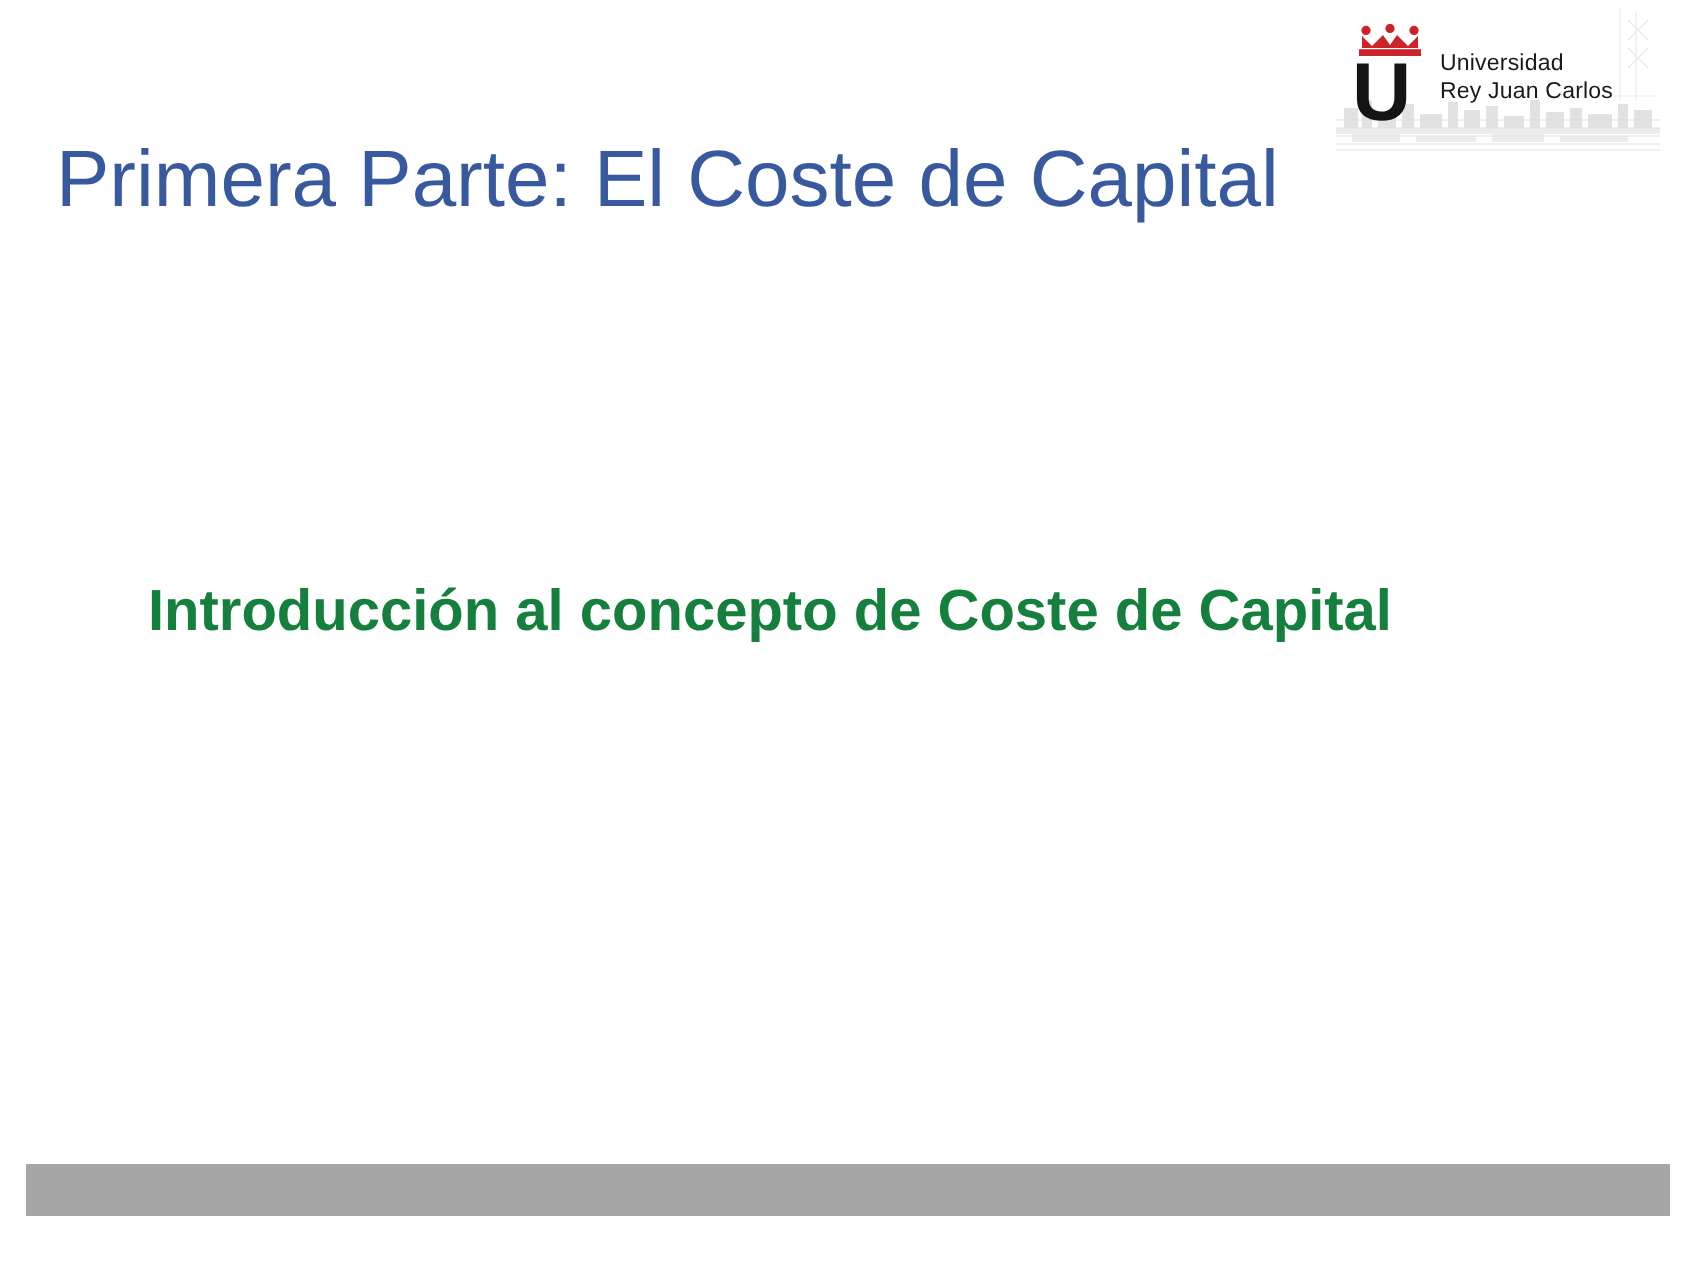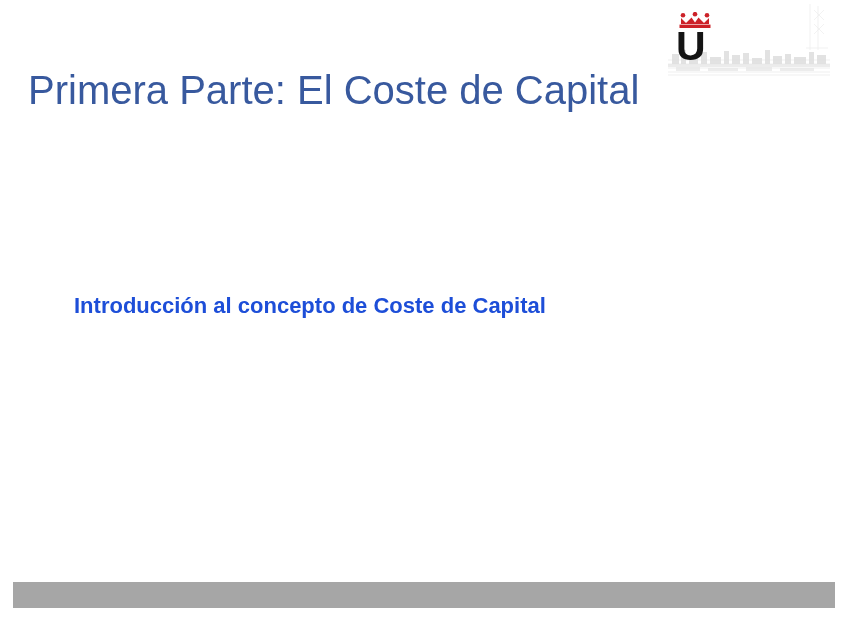--- a/index.html
+++ b/index.html
@@ -81,24 +81,24 @@
     line-height: 36px;
     white-space: nowrap;
   }
 
   
   .body-headline {
     position: absolute;
     left: 74px;
     top: 288px;
     width: 700px;
-    color: #1d4ed8;
+    color: #15803d;
     font-family: "Liberation Sans", sans-serif;
     font-weight: bold;
-    font-size: 22px;
+    font-size: 29px;
     line-height: 36px;
     white-space: nowrap;
   }
 
   
   .footer-bar {
     position: absolute;
     left: 13px;
     top: 582px;
     width: 822px;
@@ -160,20 +160,24 @@
     <svg class="logo-crown" viewBox="0 0 34 18" aria-hidden="true">
       <circle cx="5" cy="3.2" r="2.3" fill="#CC2229"></circle>
       <circle cx="17" cy="2.2" r="2.3" fill="#CC2229"></circle>
       <circle cx="29" cy="3.2" r="2.3" fill="#CC2229"></circle>
       <path d="M3 6 L8 11 L13.5 5.5 L17 10.5 L20.5 5.5 L26 11 L31 6 L31 12 L3 12 Z" fill="#CC2229"></path>
       <rect x="1.5" y="12.6" width="31" height="3.4" fill="#CC2229"></rect>
     </svg>
 
     <div class="logo-u">U</div>
 
+    <div class="logo-words">
+      <div>Universidad</div>
+      <div>Rey Juan Carlos</div>
+    </div>
   </div>
 
   <div class="slide-title">Primera Parte: El Coste de Capital</div>
 
   <div class="body-headline">Introducción al concepto de Coste de Capital</div>
 
   <div class="footer-bar"></div>
 
 </div>
 

